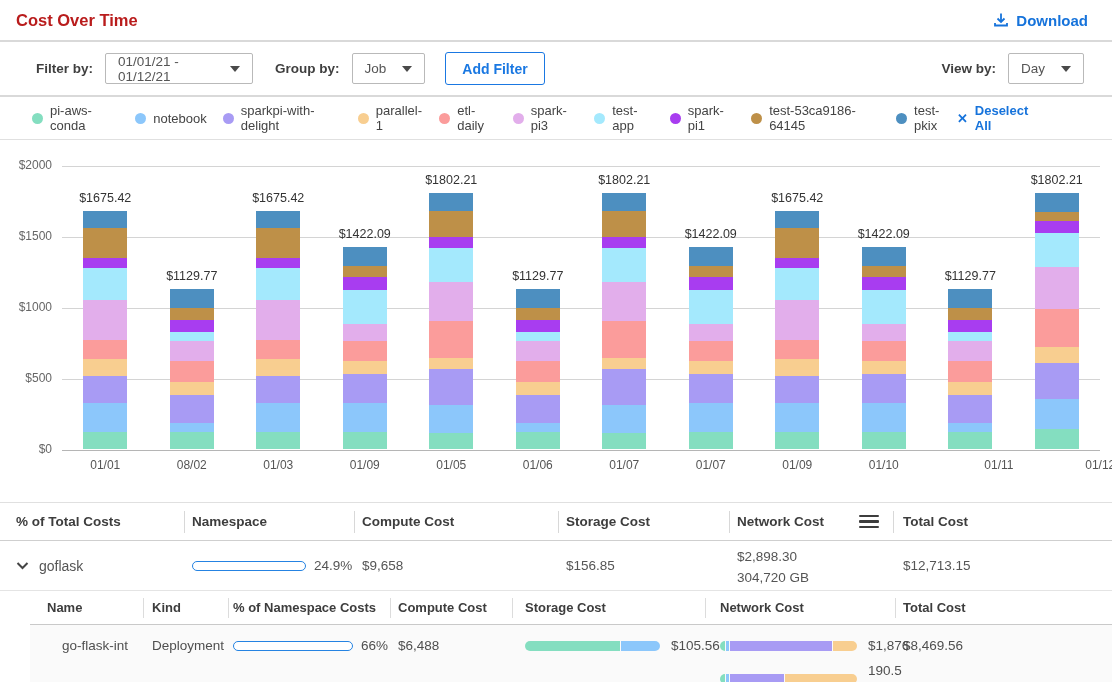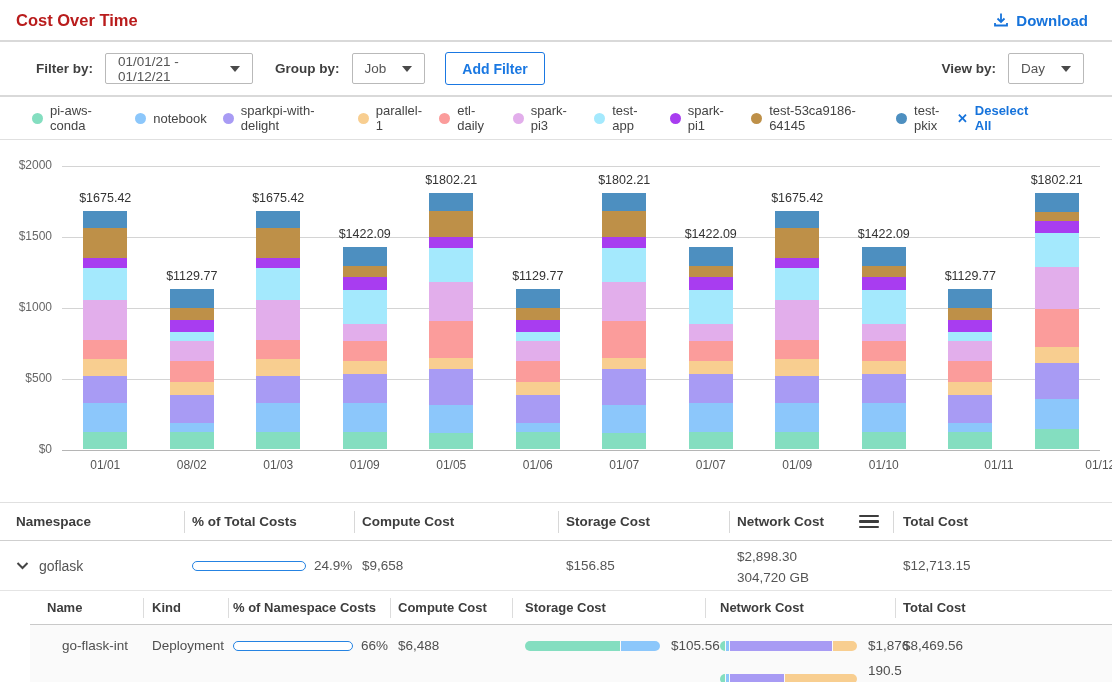--- a/index.html
+++ b/index.html
@@ -364,24 +364,24 @@
         <div style="height: 20.3px; background: rgb(132, 222, 192);"></div>
       </div>
       <div class="bartotal" style="left: 1013.5px; width: 86.5px; bottom: 314.884px;">$1802.21</div>
       <div class="xtick" style="left: 1057px; width: 86.5px; top: 318px;">01/12</div>
     </div>
 
   <div class="cost-table">
 
     <div class="grid-main thead">
       <div>
+          <span>% of Total Costs</span>
+        </div>
+      <div>
           <span>Namespace</span>
-        </div>
-      <div>
-          <span>% of Total Costs</span>
         </div>
       <div>
           <span>Compute Cost</span>
         </div>
       <div>
           <span>Storage Cost</span>
         </div>
       <div>
         <span>Network  Cost</span>
         <span class="burger">

